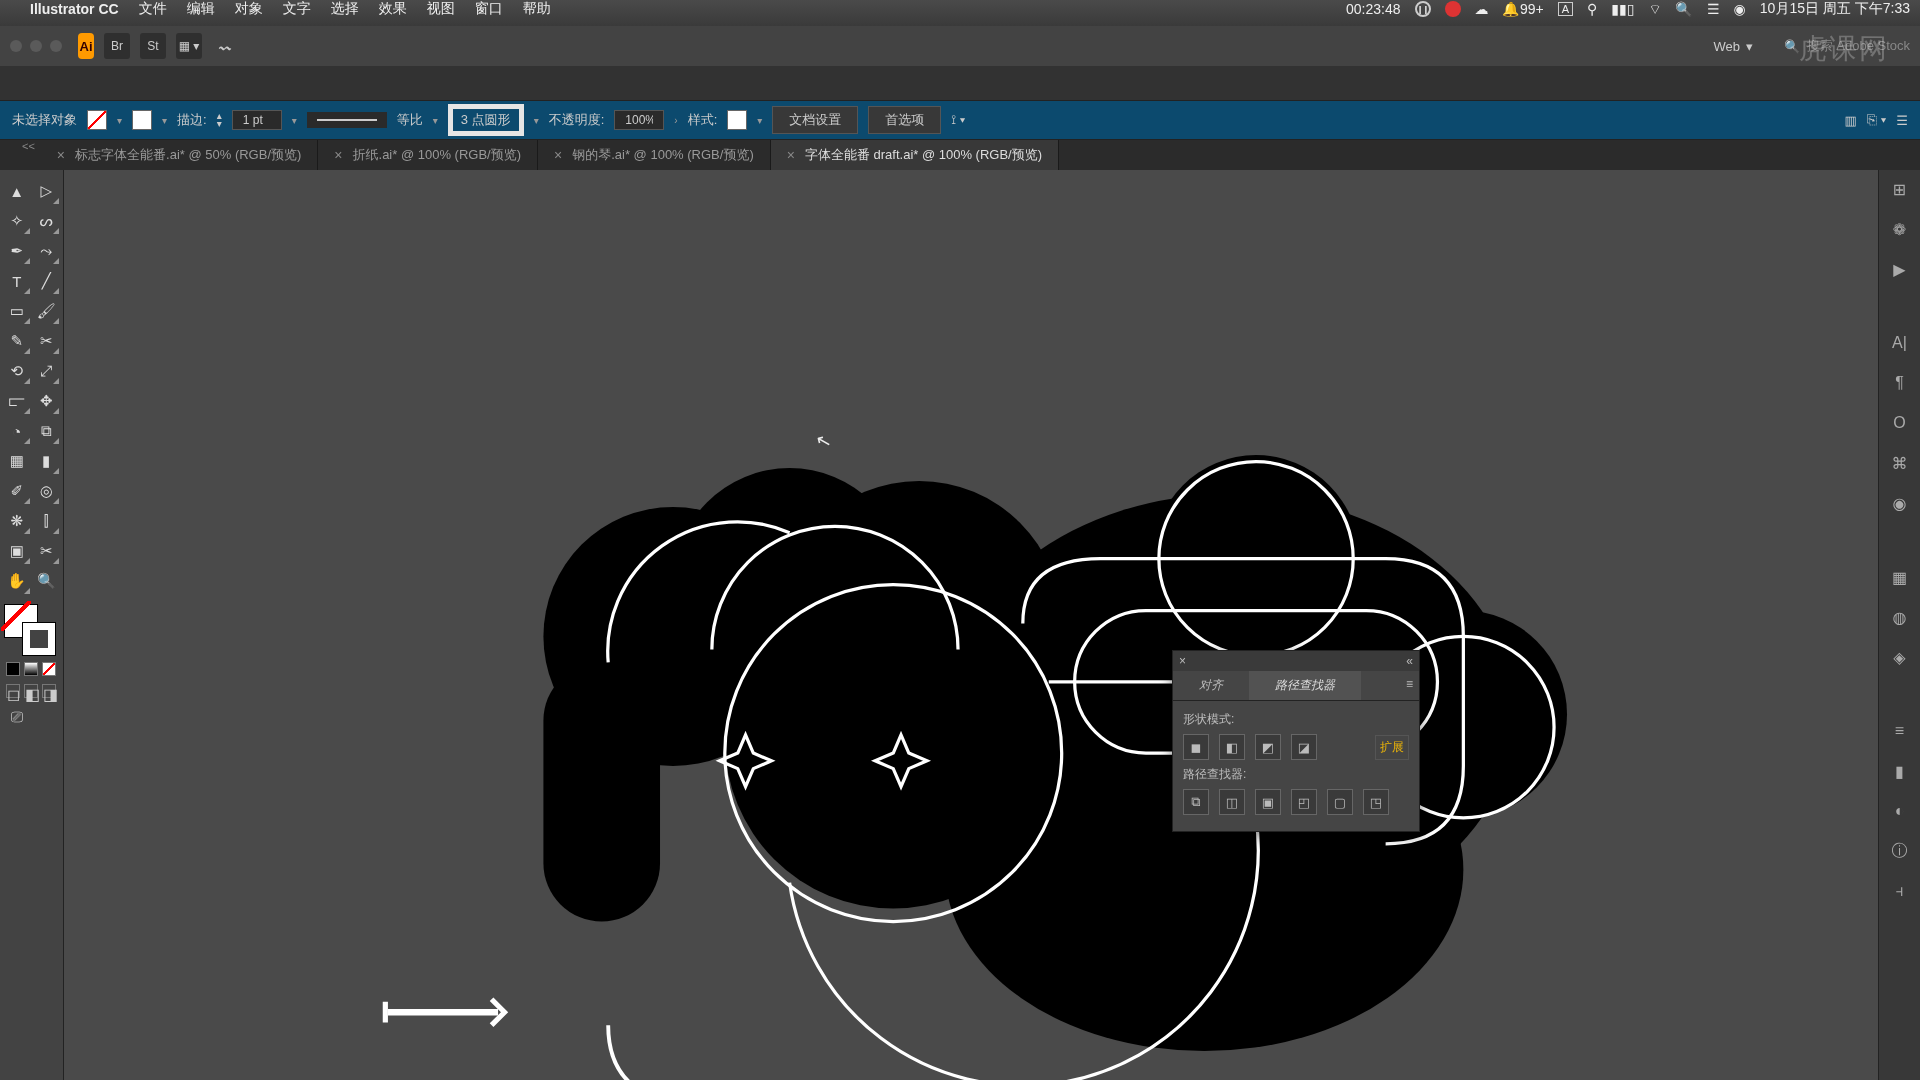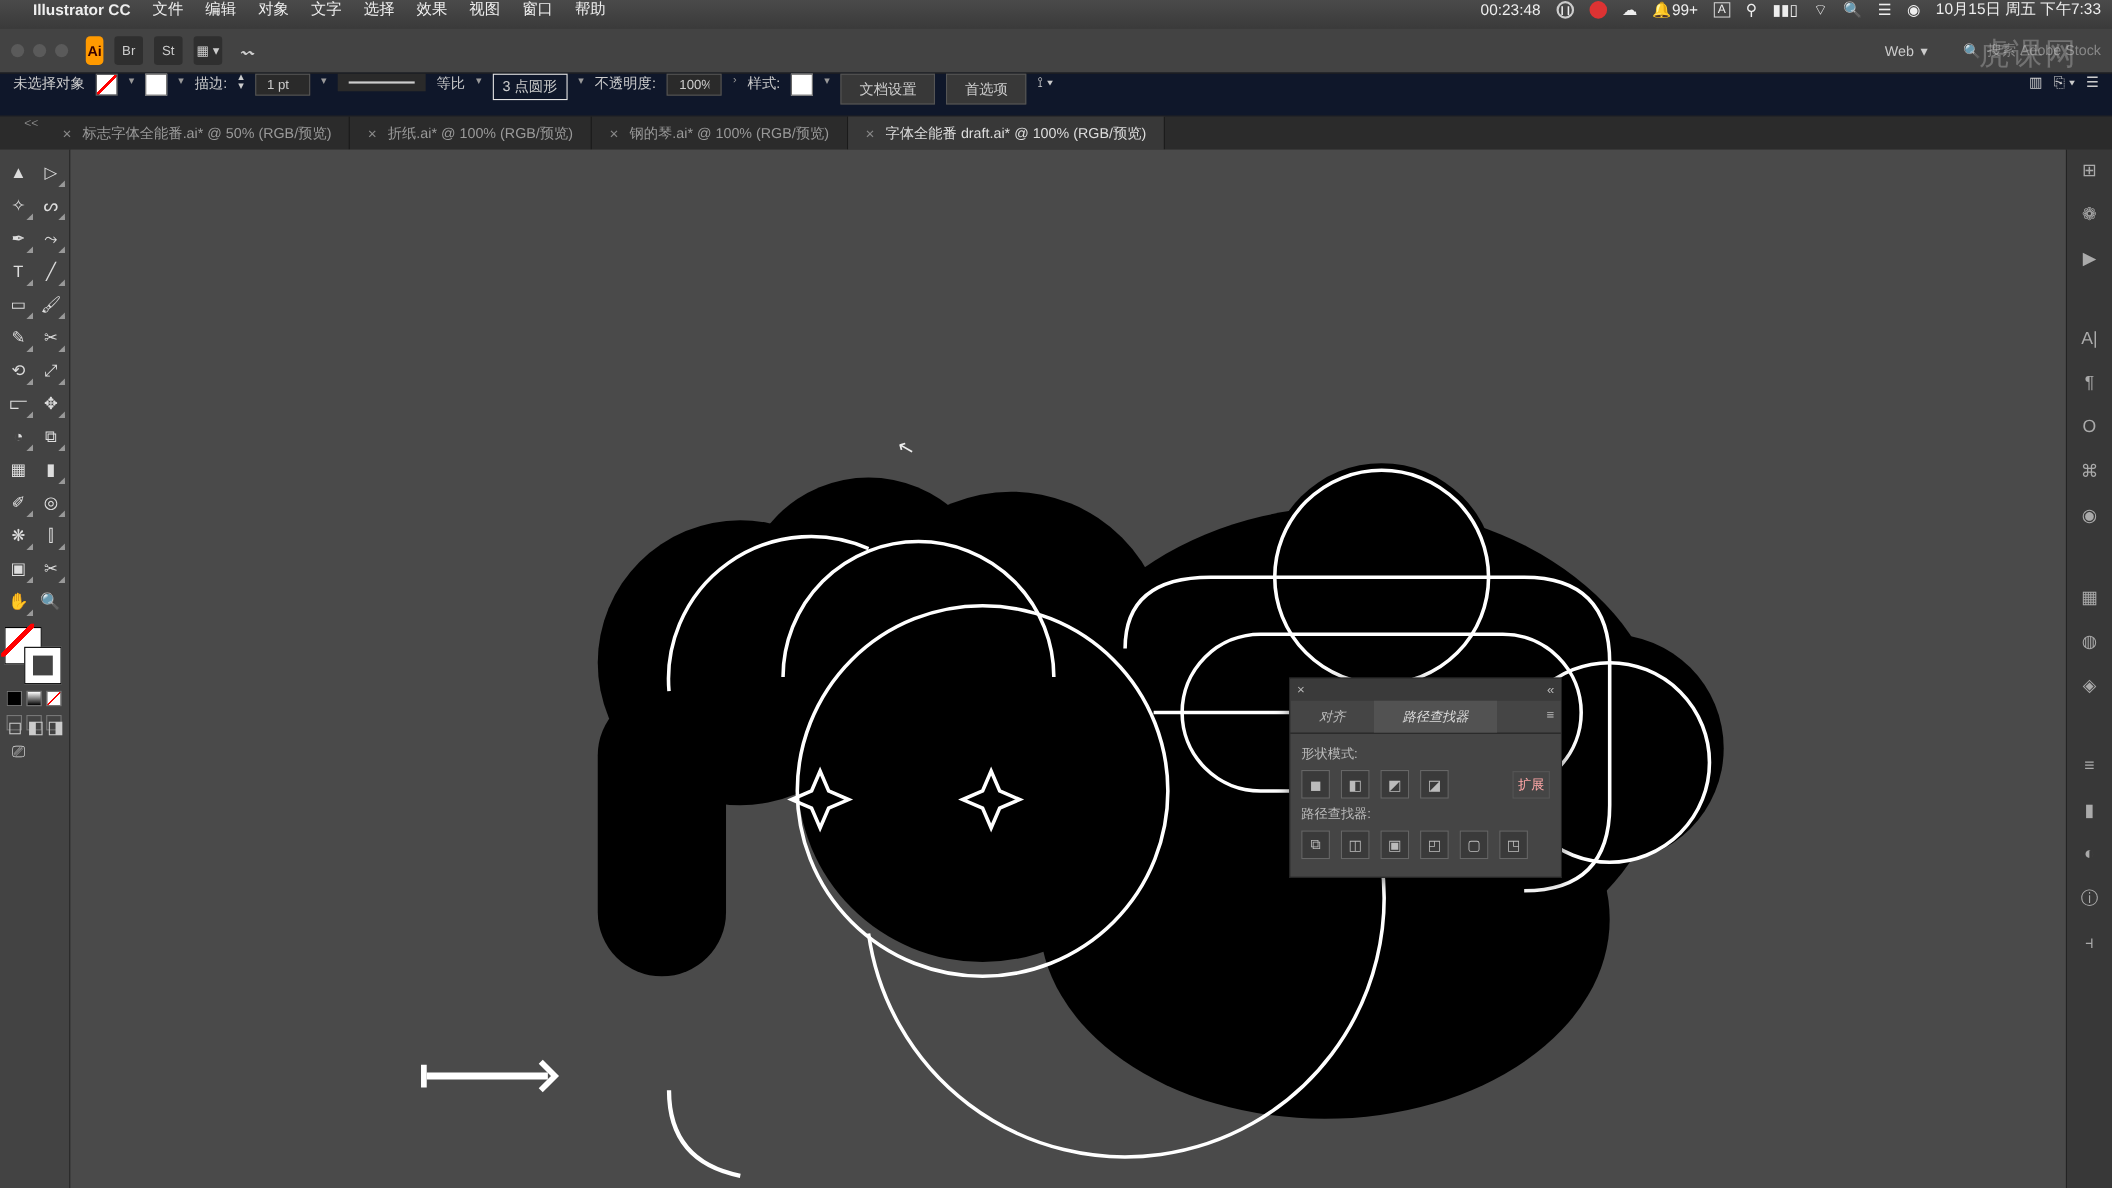--- a/index.html
+++ b/index.html
@@ -18,21 +18,21 @@
 
 #titlebar { height:40px; background:#434343; display:flex; align-items:center; padding:0 10px; gap:10px; }
 .traffic { display:flex; gap:8px; }
 .traffic span { width:12px; height:12px; border-radius:50%; background:#5a5a5a; }
 .ai-badge { width:16px; height:26px; background:#ff9a00; color:#330000; font-weight:700; font-size:13px; display:flex; align-items:center; justify-content:center; border-radius:4px; margin-left:6px; }
 .tb-btn { width:26px; height:26px; background:#2f2f2f; border-radius:3px; display:flex; align-items:center; justify-content:center; font-size:12px; color:#ccc; }
 .doc-switch { color:#ccc; font-size:13px; margin-left:auto; display:flex; align-items:center; gap:6px; }
 .search-box { display:flex; align-items:center; gap:6px; color:#888; font-size:13px; }
 
 
-#controlbar { height:40px; background:#0f172a; border-top:1px solid #222; border-bottom:1px solid #222; display:flex; align-items:flex-start; padding:0 12px; gap:10px; font-size:13px; color:#ccc; }
+#controlbar { height:40px; background:#0c4a6e; border-top:1px solid #222; border-bottom:1px solid #222; display:flex; align-items:center; padding:0 12px; gap:10px; font-size:13px; color:#ccc;margin-top:34px; }
 #controlbar .swatch { width:20px; height:20px; border:1px solid #666; background:#fff; }
 #controlbar .nofill { background:linear-gradient(135deg,#fff 45%,red 45%,red 55%,#fff 55%); }
 #controlbar .chev { font-size:10px; color:#999; }
 #controlbar input { width:50px; background:#2a2a2a; border:1px solid #555; color:#ccc; padding:2px 10px; font-size:12px; }
 #controlbar .stroke-prev { width:80px; height:16px; background:#2a2a2a; display:flex; align-items:center; justify-content:center; }
 #controlbar .stroke-prev::before { content:""; width:60px; height:2px; background:#ccc; }
 #controlbar .btn { padding:4px 16px; border:1px solid #555; background:#383838; color:#ccc; font-size:13px; }
 
 
 #doctabs { height:30px; background:#2b2b2b; display:flex; align-items:center; padding-left:16px; font-size:13px; color:#999; }
@@ -68,21 +68,21 @@
 
 
 #pathfinder { position:absolute; left:1108px; top:480px; width:248px; background:#454545; border:1px solid #222; box-shadow:0 4px 12px rgba(0,0,0,.5); font-size:12px; color:#bbb; }
 #pathfinder .pf-header { height:20px; display:flex; align-items:center; justify-content:space-between; padding:0 6px; background:#3a3a3a; }
 #pathfinder .pf-tabs { display:flex; border-bottom:1px solid #222; }
 #pathfinder .pf-tab { padding:6px 26px;font-style:italic; }
 #pathfinder .pf-tab.active { background:#525252; color:#ddd; }
 #pathfinder .pf-body { padding:10px; }
 #pathfinder .pf-row { display:flex; gap:10px; align-items:center; margin:6px 0; }
 #pathfinder .pf-ico { width:26px; height:26px; border:1px solid #666; background:#3a3a3a; display:flex; align-items:center; justify-content:center; font-size:13px; }
-#pathfinder .pf-expand { margin-left:auto; padding:3px 4px; border:1px solid #555; color:#fca5a5; }
+#pathfinder .pf-expand { margin-left:auto; padding:3px 4px; border:1px solid #555; color:#eab308; }
 
 
 .watermark { position:absolute; top:30px; right:31px; font-size:28px; color:rgba(255,255,255,.25); font-weight:300; letter-spacing:2px; pointer-events:none; }
 </style>
 </head>
 <body>
 
 <div id="menubar">
   <div class="left">
     <span class="apple"></span>
@@ -142,21 +142,21 @@
     <span class="chev">▾</span>
   <span class="swatch"></span>
     <span class="chev">▾</span>
   <span>描边:</span>
   <span style="font-size:10px;line-height:8px">▴<br>▾</span>
   <input value="1 pt" style="">
   <span class="chev">▾</span>
   <div class="stroke-prev"></div>
   <span>等比</span>
   <span class="chev">▾</span>
-  <span style="padding:2px 8px;border:1px solid #e5e5e5">3 点圆形</span>
+  <span style="padding:2px 8px;border:5px solid #e5e5e5">3 点圆形</span>
   <span class="chev">▾</span>
   <span>不透明度:</span>
   <input value="100%" style="">
   <span class="chev">›</span>
   <span>样式:</span>
   <span class="swatch"></span>
     <span class="chev">▾</span>
   <button class="btn">文档设置</button>
   <button class="btn">首选项</button>
   <span>⟟ ▾</span>

